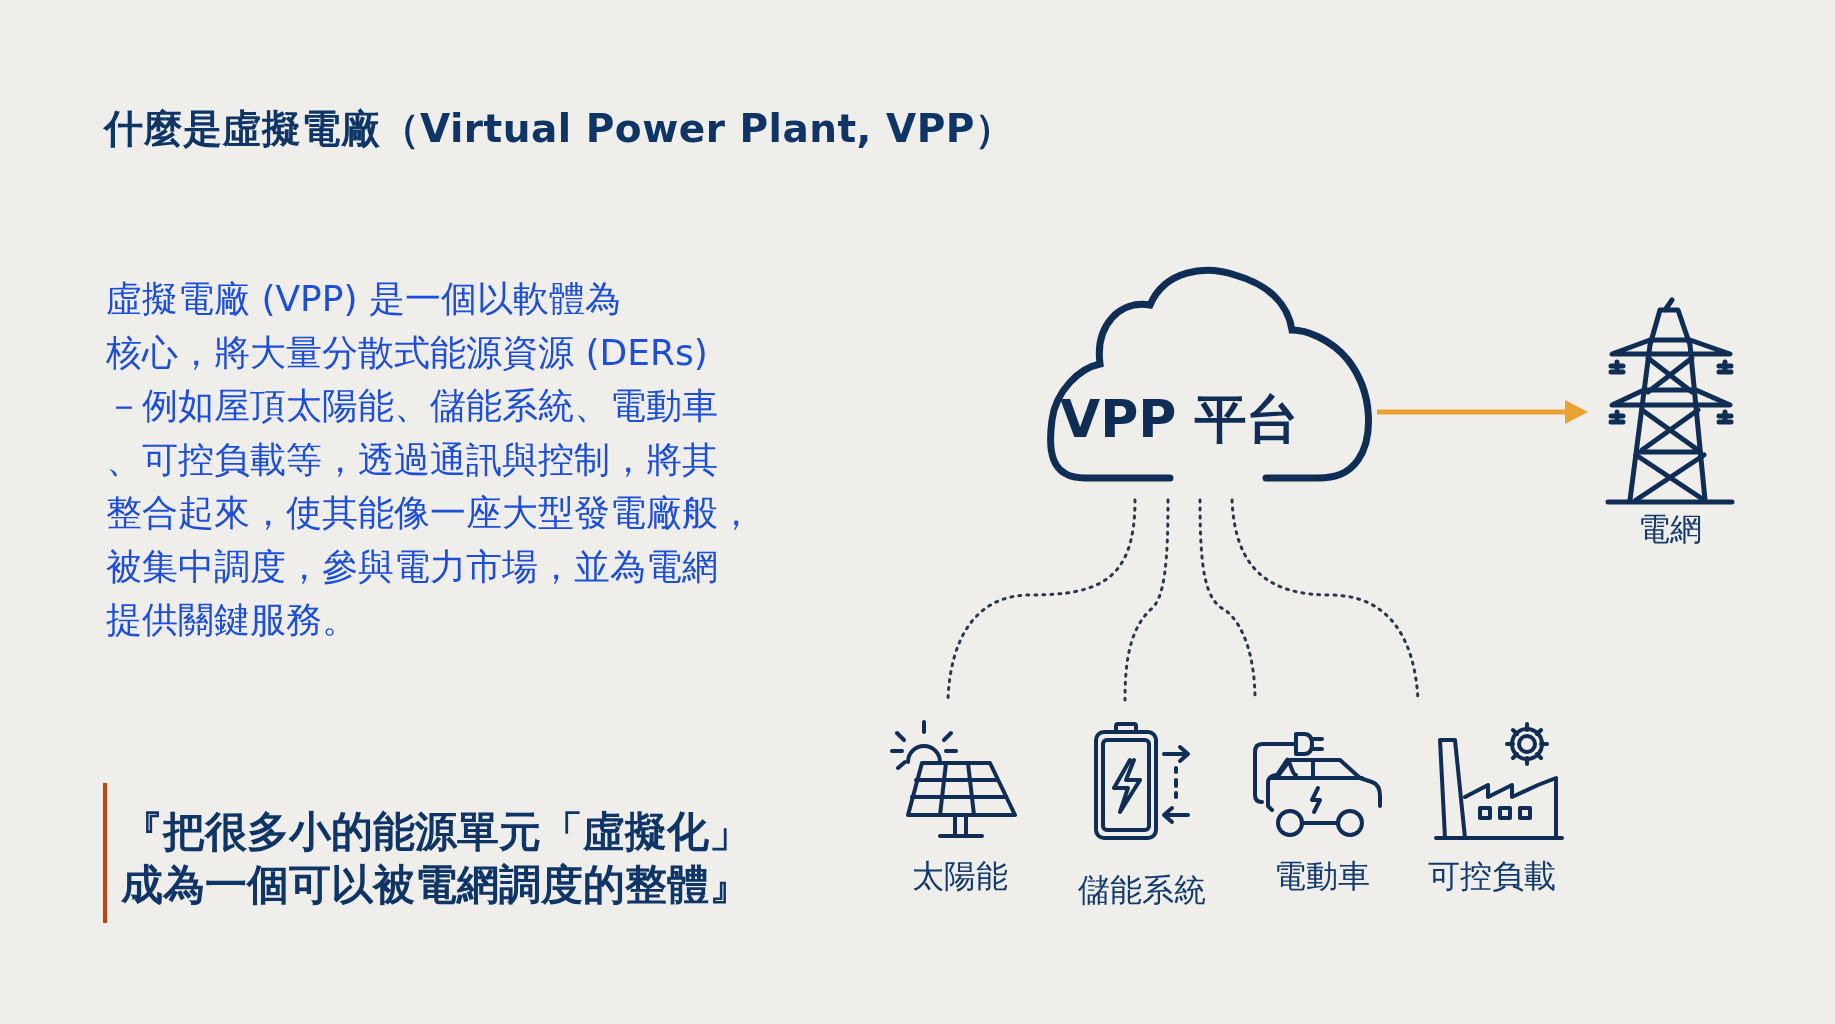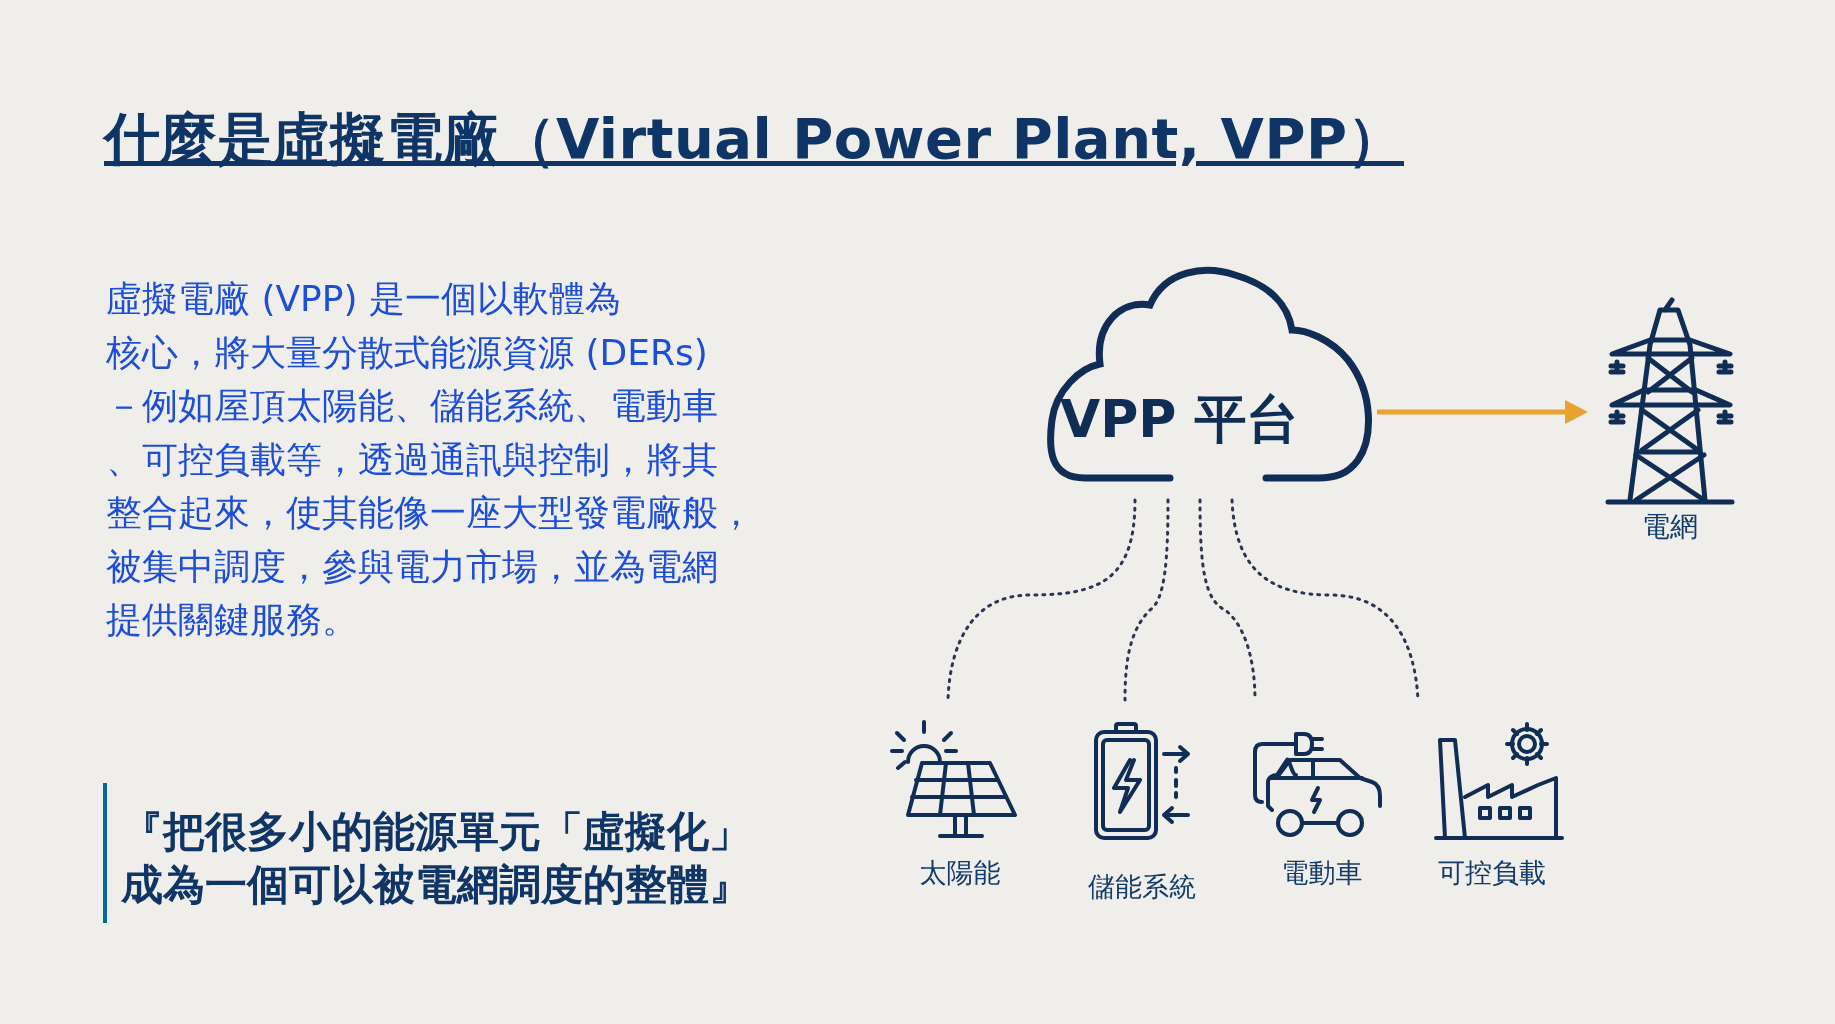--- a/index.html
+++ b/index.html
@@ -4,39 +4,39 @@
 <style>
   html, body { margin:0; padding:0; }
   body {
     width:1835px; height:1024px; overflow:hidden;
     background:#efeeea;
     font-family:"DejaVu Sans", "Liberation Sans", sans-serif;
     position:relative;
   }
   .title {
     position:absolute; left:104px; top:102px;
-    font-size:56px; font-weight:bold; color:#0f3566;
-    letter-spacing:0.5px; white-space:nowrap;text-decoration:underline;
+    font-size:39px; font-weight:bold; color:#0f3566;
+    letter-spacing:0.5px; white-space:nowrap;
   }
   .body-text {
     position:absolute; left:106px; top:272px; width:760px;
     font-size:36px; line-height:53.5px; color:#1d4ed8;
   }
   .body-text div { white-space:nowrap; }
   .quote {
     position:absolute; left:103px; top:783px; height:140px;
-    border-left:4px solid #0369a1; padding-left:14px;
+    border-left:4px solid #c2410c; padding-left:14px;
   }
   .quote div {
     font-size:42px; font-weight:bold; color:#0f3566; line-height:53px; white-space:nowrap;
   }
   .quote .q1 { margin-top:22px; }
   svg.diagram { position:absolute; left:0; top:0; }
   .lbl {
-    position:absolute; font-size:27px; color:#123a6b; text-align:center; width:160px; white-space:nowrap;
+    position:absolute; font-size:32px; color:#123a6b; text-align:center; width:160px; white-space:nowrap;
   }
   .cloud-label {
     position:absolute; left:1060px; top:385px; width:230px; text-align:right;
     font-size:52px; font-weight:bold; color:#102d55; white-space:nowrap;
   }
 </style>
 </head>
 <body>
 
 <div class="title">什麼是虛擬電廠（Virtual Power Plant, VPP）</div>
@@ -141,18 +141,18 @@
     <rect x="1480" y="808" width="10" height="10"></rect>
     <rect x="1500" y="808" width="10" height="10"></rect>
     <rect x="1520" y="808" width="10" height="10"></rect>
     <circle cx="1527" cy="744" r="8"></circle>
     <path d="M1527,724 L1527,730 M1527,758 L1527,764 M1507,744 L1513,744 M1541,744 L1547,744 M1513,730 L1517,734 M1537,754 L1541,758 M1541,730 L1537,734 M1517,754 L1513,758"></path>
     <circle cx="1527" cy="744" r="15"></circle>
   </g>
 </svg>
 
 <div class="cloud-label">VPP 平台</div>
-<div class="lbl" style="left:1590px; top:508px; width:160px; font-size:28px;">電網</div>
+<div class="lbl" style="left:1590px; top:508px; width:160px; font-size:32px;">電網</div>
 
 <div class="lbl" style="left:880px; top:855px;">太陽能</div>
 <div class="lbl" style="left:1062px; top:855px;margin-top:14px;">儲能系統</div>
 <div class="lbl" style="left:1242px; top:855px;">電動車</div>
 <div class="lbl" style="left:1412px; top:855px;font-family:Liberation Mono, monospace;">可控負載</div>
 
 </body></html>

